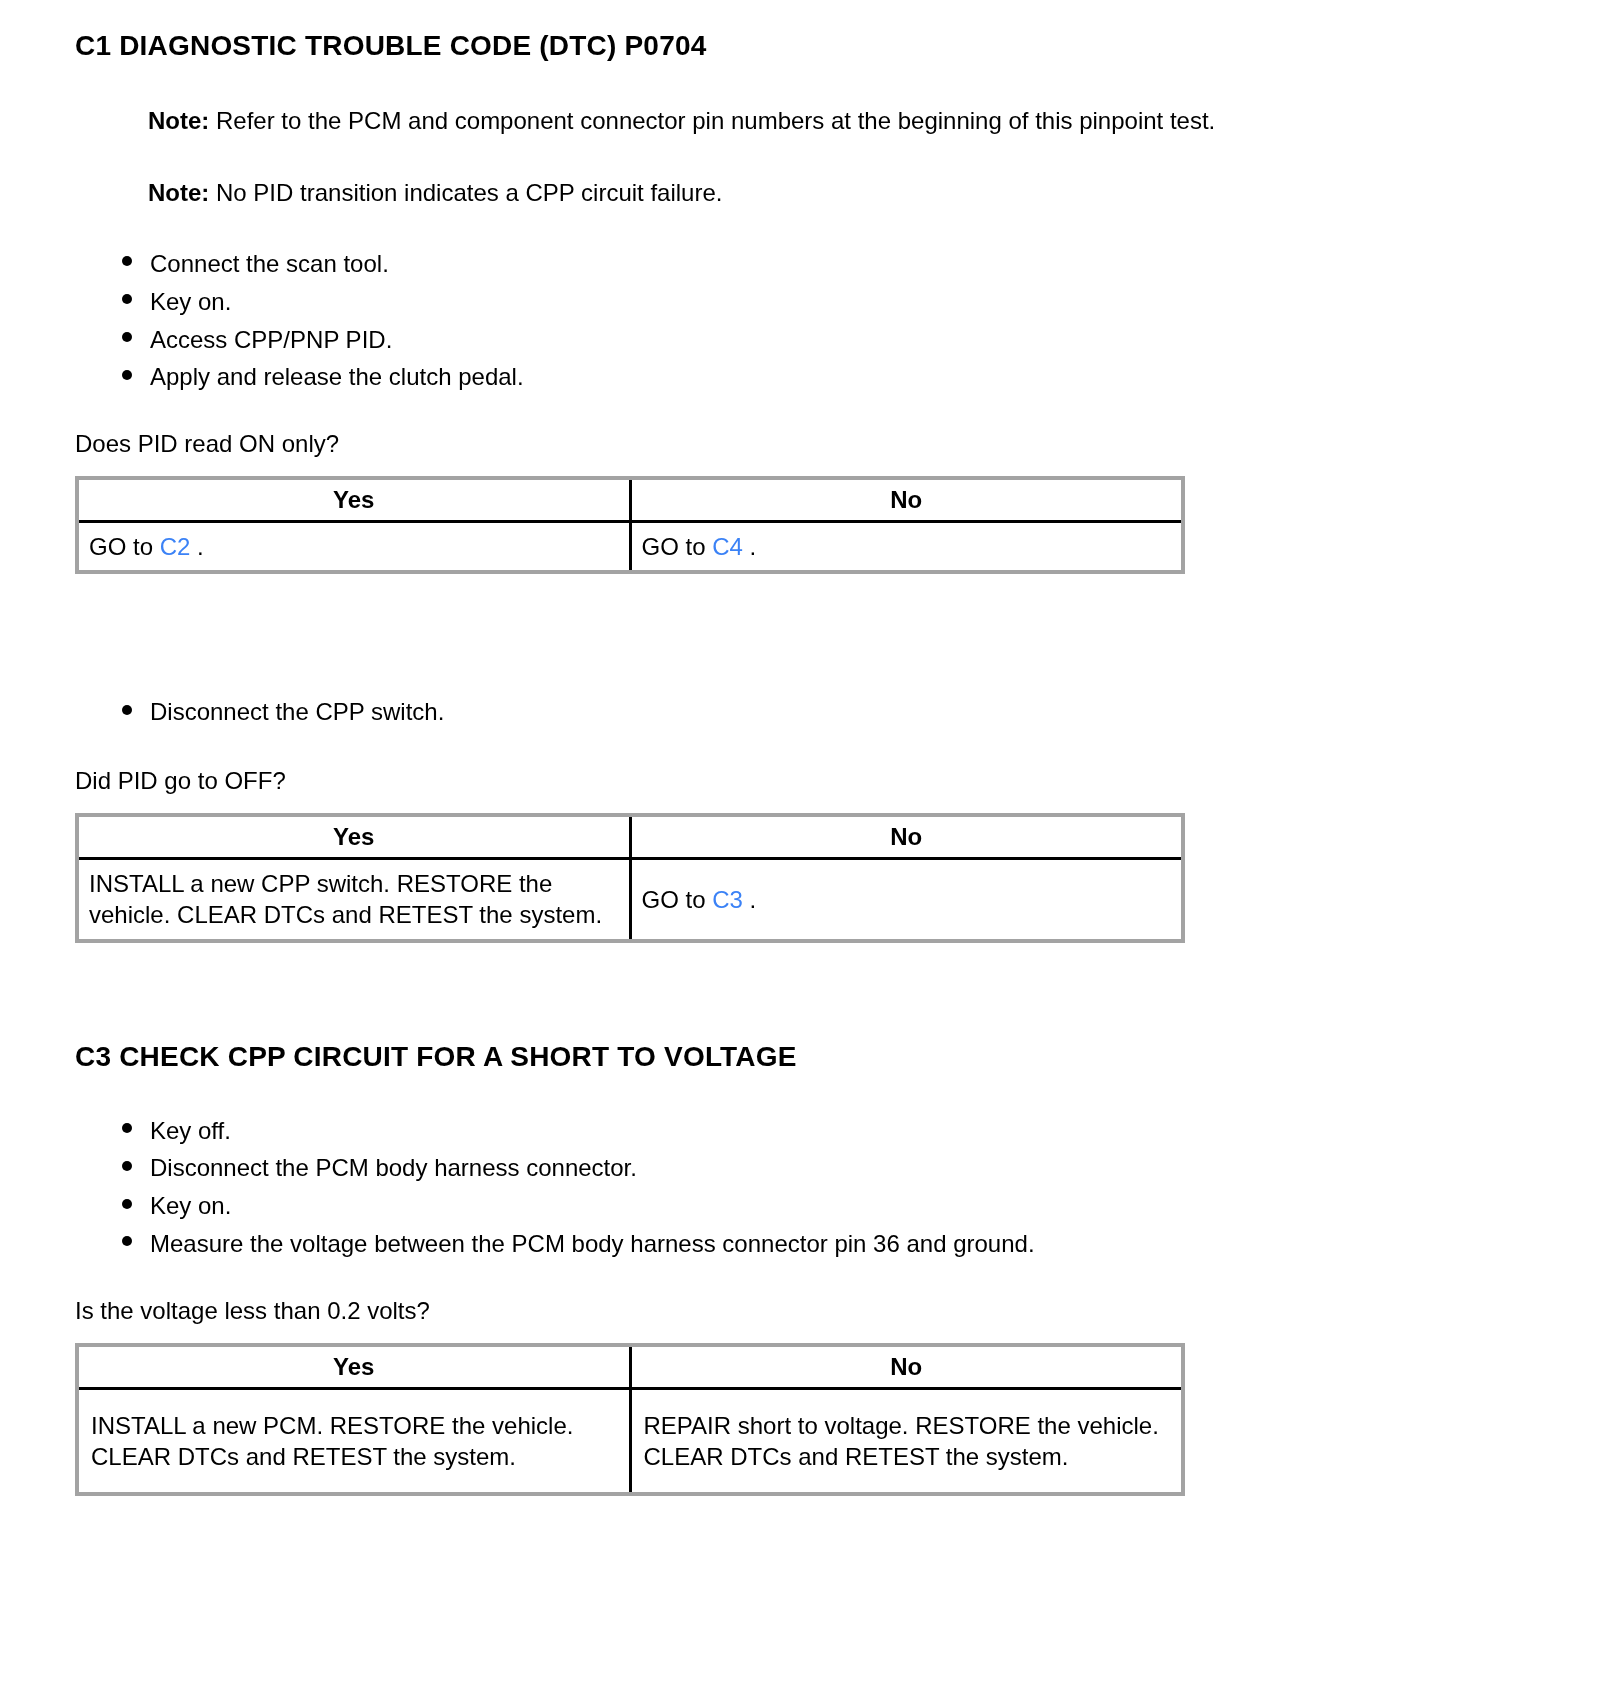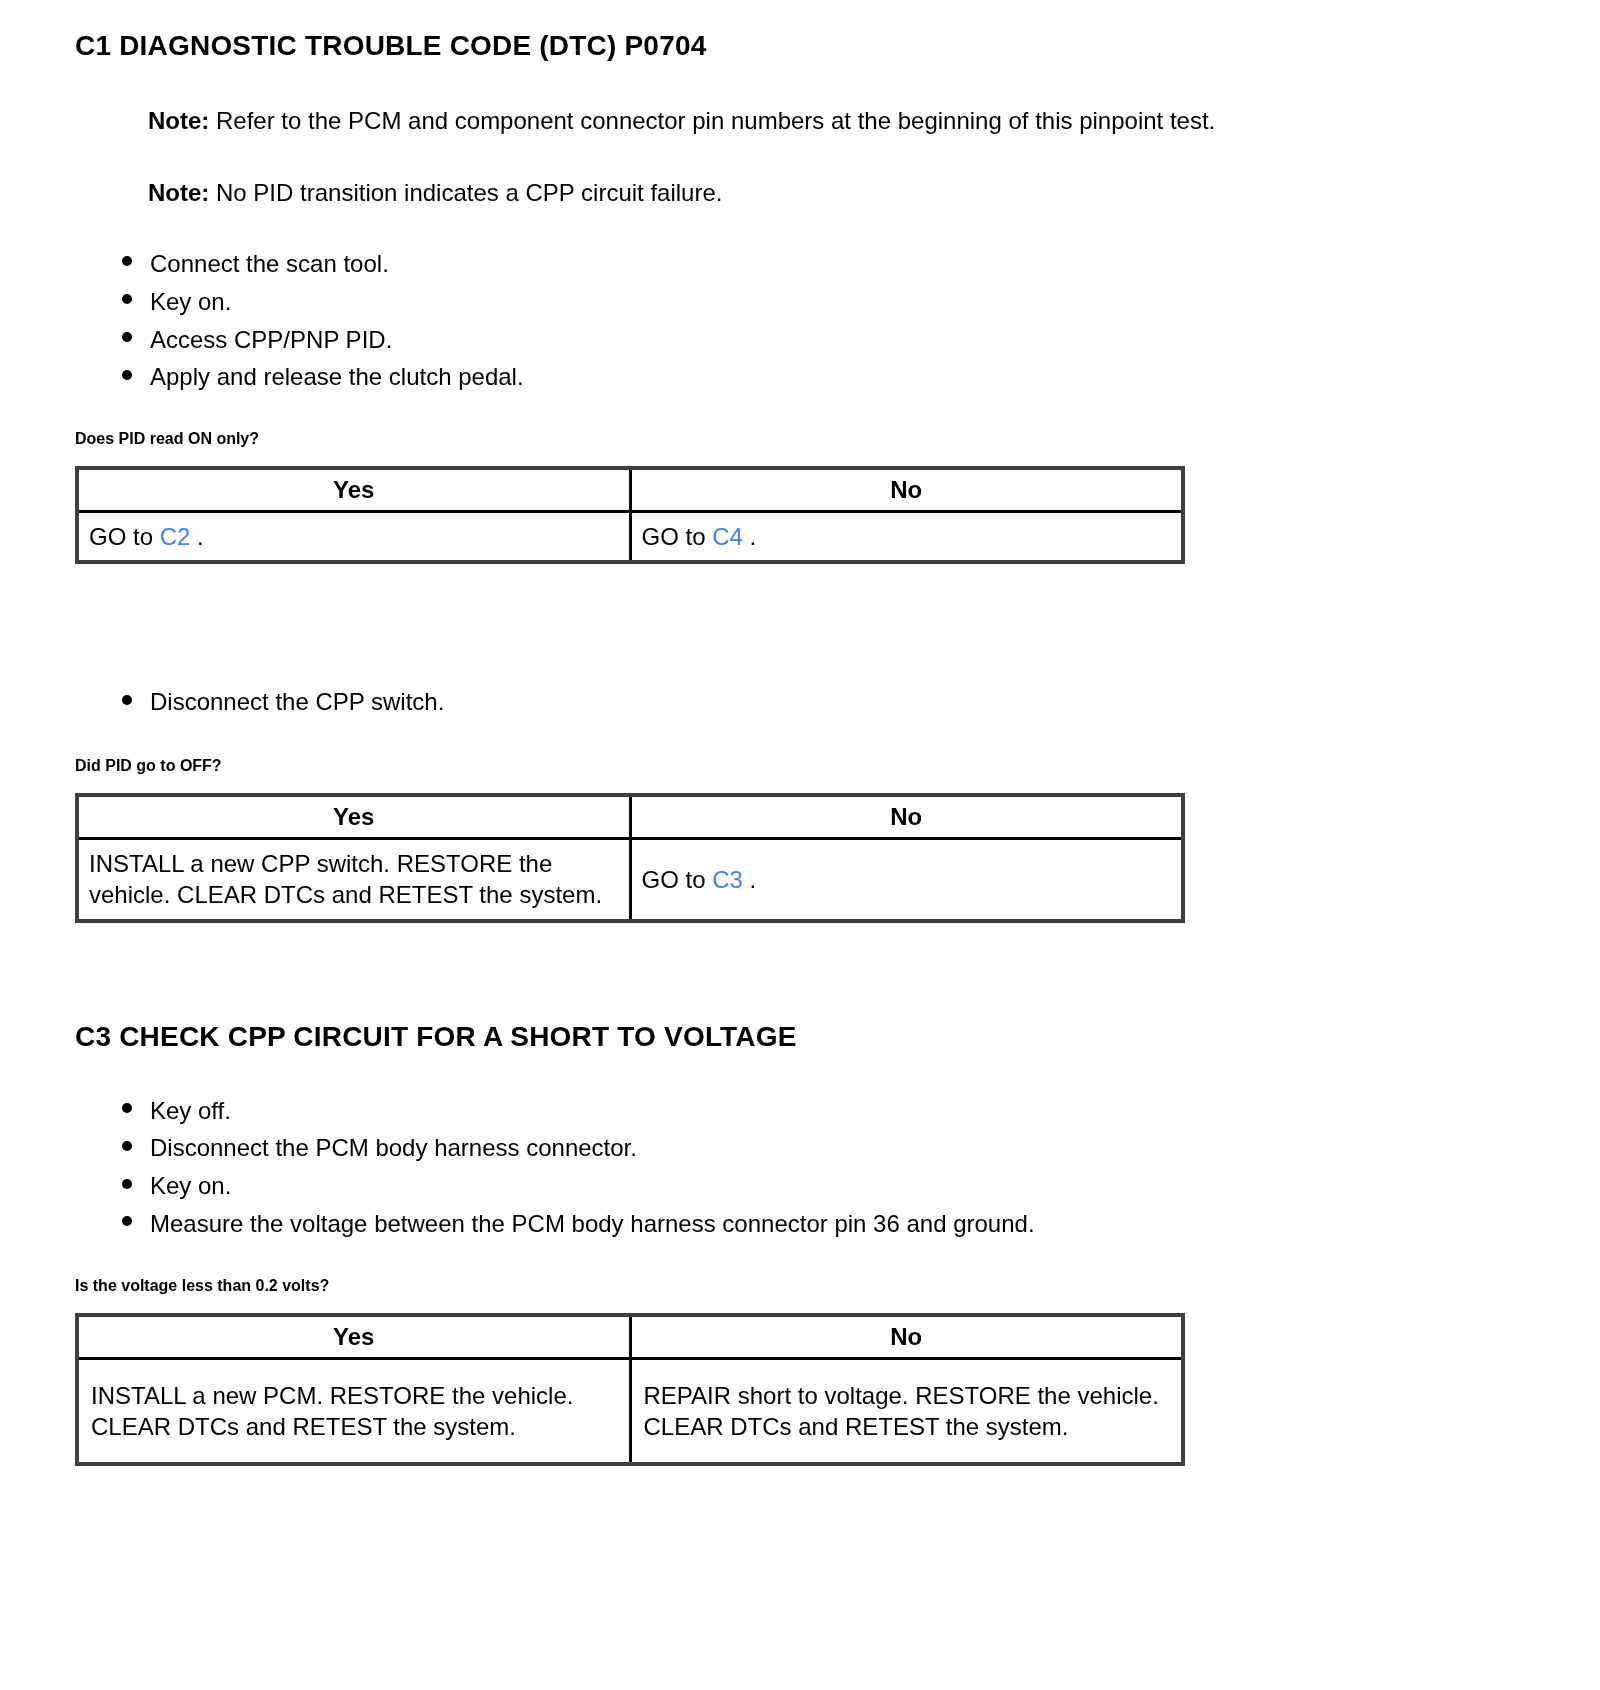--- a/index.html
+++ b/index.html
@@ -42,29 +42,29 @@
     height: 10px;
     background: #000;
     border-radius: 50%;
     flex: 0 0 10px;
     margin-right: 18px;
     position: relative;
     top: -3px;
     align-self: center;
   }
   .question {
-    font-size: 16px;
-    font-weight: bold;
+    font-size: 24px;
+    font-weight: normal;
     margin-bottom: 18px;
   }
   table.decision {
     border-collapse: collapse;
     width: 1110px;
     table-layout: fixed;
-    border: 4px solid #404040;
+    border: 4px solid #a3a3a3;
   }
   table.decision th,
   table.decision td {
     border: 3px solid #000;
     font-size: 24px;
     width: 50%;
   }
   table.decision th {
     font-weight: bold;
     text-align: center;

